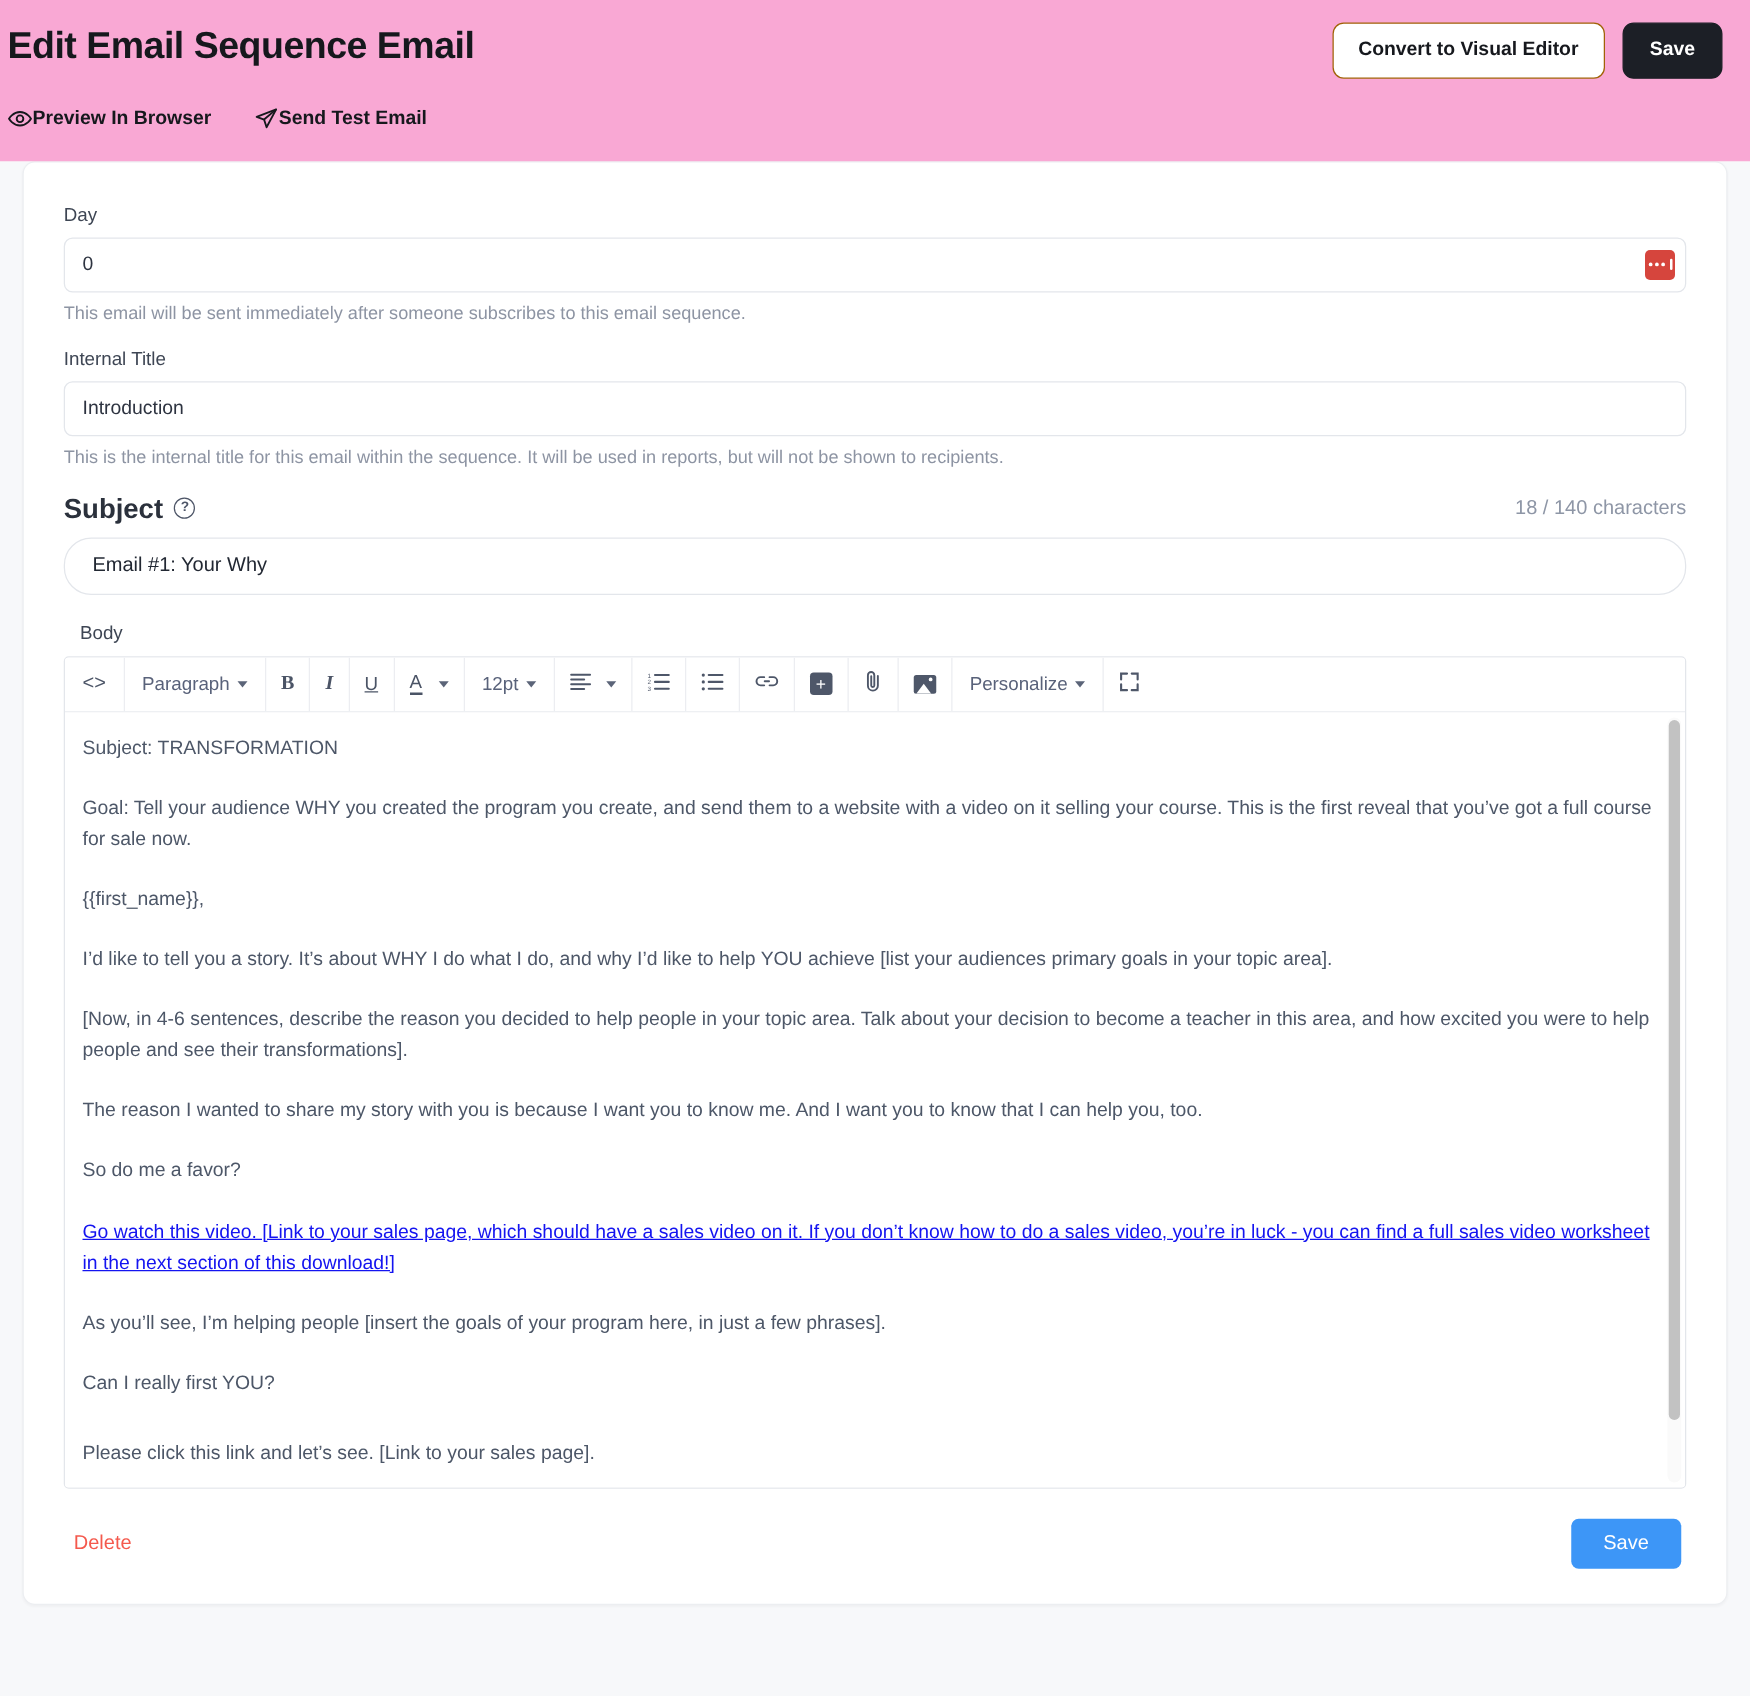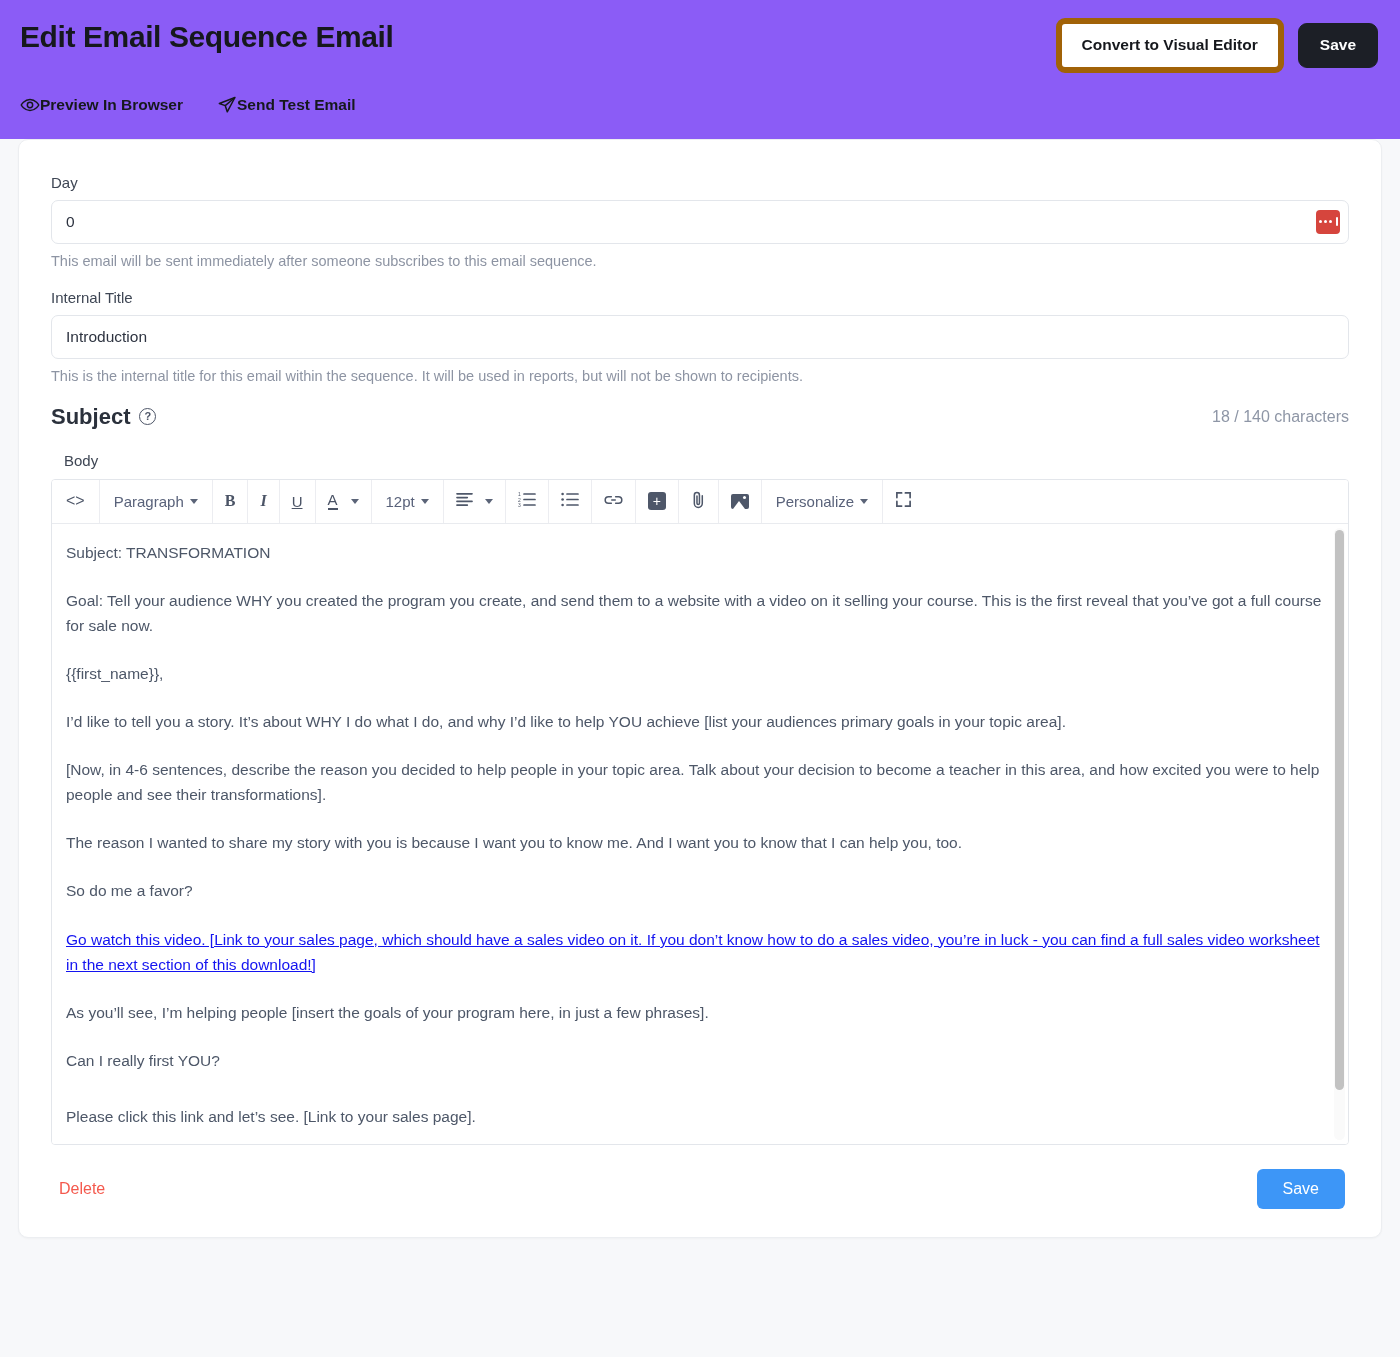--- a/index.html
+++ b/index.html
@@ -7,22 +7,22 @@
     margin: 0; padding: 0;
     width: 1400px;
     background: #f7f8fa;
     font-family: "Liberation Sans", sans-serif;
     -webkit-font-smoothing: antialiased;
   }
   body { min-height: 1357px; }
 
   
   .page-header {
-    background: #8b5cf6;
-    padding: 14px 22px 0 20px;
+    background: #f9a8d4;
+    padding: 14px 22px 0 6px;
     position: relative;
   }
   .header-row {
     display: flex;
     align-items: flex-start;
     justify-content: space-between;
   }
   .page-title {
     font-size: 30px;
     font-weight: 700;
@@ -32,21 +32,21 @@
     line-height: 1.15;
   }
   .header-actions {
     display: flex;
     align-items: center;
     gap: 14px;
     padding-top: 4px;
   }
   .btn-outline {
     background: #ffffff;
-    border: 6px solid #a16207;
+    border: 1px solid #a16207;
     border-radius: 9px;
     padding: 12px 20px;
     font-size: 15.5px;
     font-weight: 700;
     color: #16181d;
     cursor: pointer;
     font-family: "Liberation Sans", sans-serif;
     line-height: 1.2;
     margin-left: 13px;
   }
@@ -367,20 +367,21 @@
   <div class="field-help">This is the internal title for this email within the sequence. It will be used in reports, but will not be shown to recipients.</div>
 
   
   <div class="subject-row">
     <div class="subject-left">
       <span class="subject-title">Subject</span>
       <span class="help-circle">?</span>
     </div>
     <span class="char-count">18 / 140 characters</span>
   </div>
+  <input class="input subject-input" value="Email #1: Your Why" style="">
 
   
   <label class="body-label">Body</label>
 
   <div class="editor">
     <div class="toolbar">
       <div class="tb-item code">&lt;&gt;</div>
       <div class="tb-item wide">
         <span class="tb-label">Paragraph</span>
         <span class="caret"></span>

